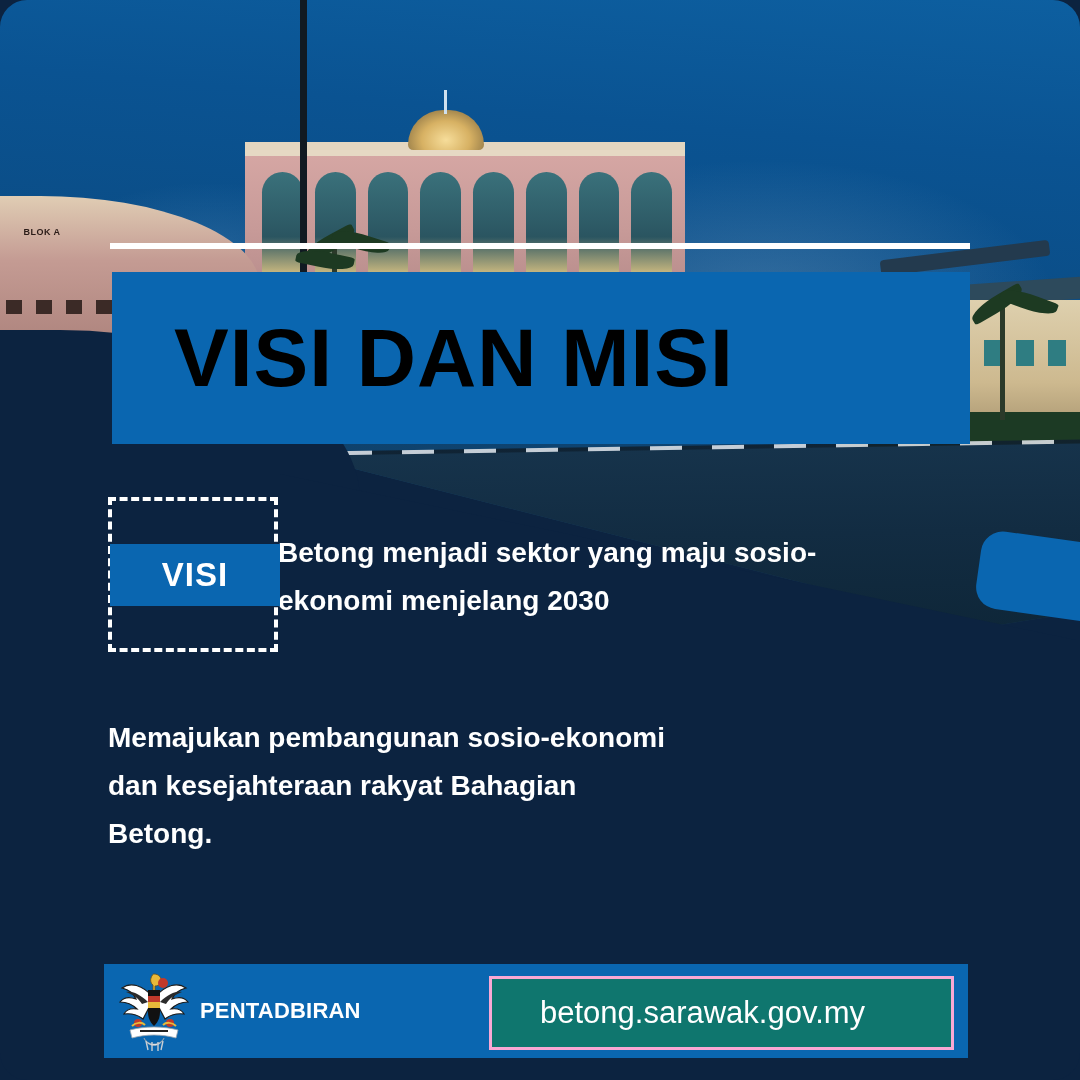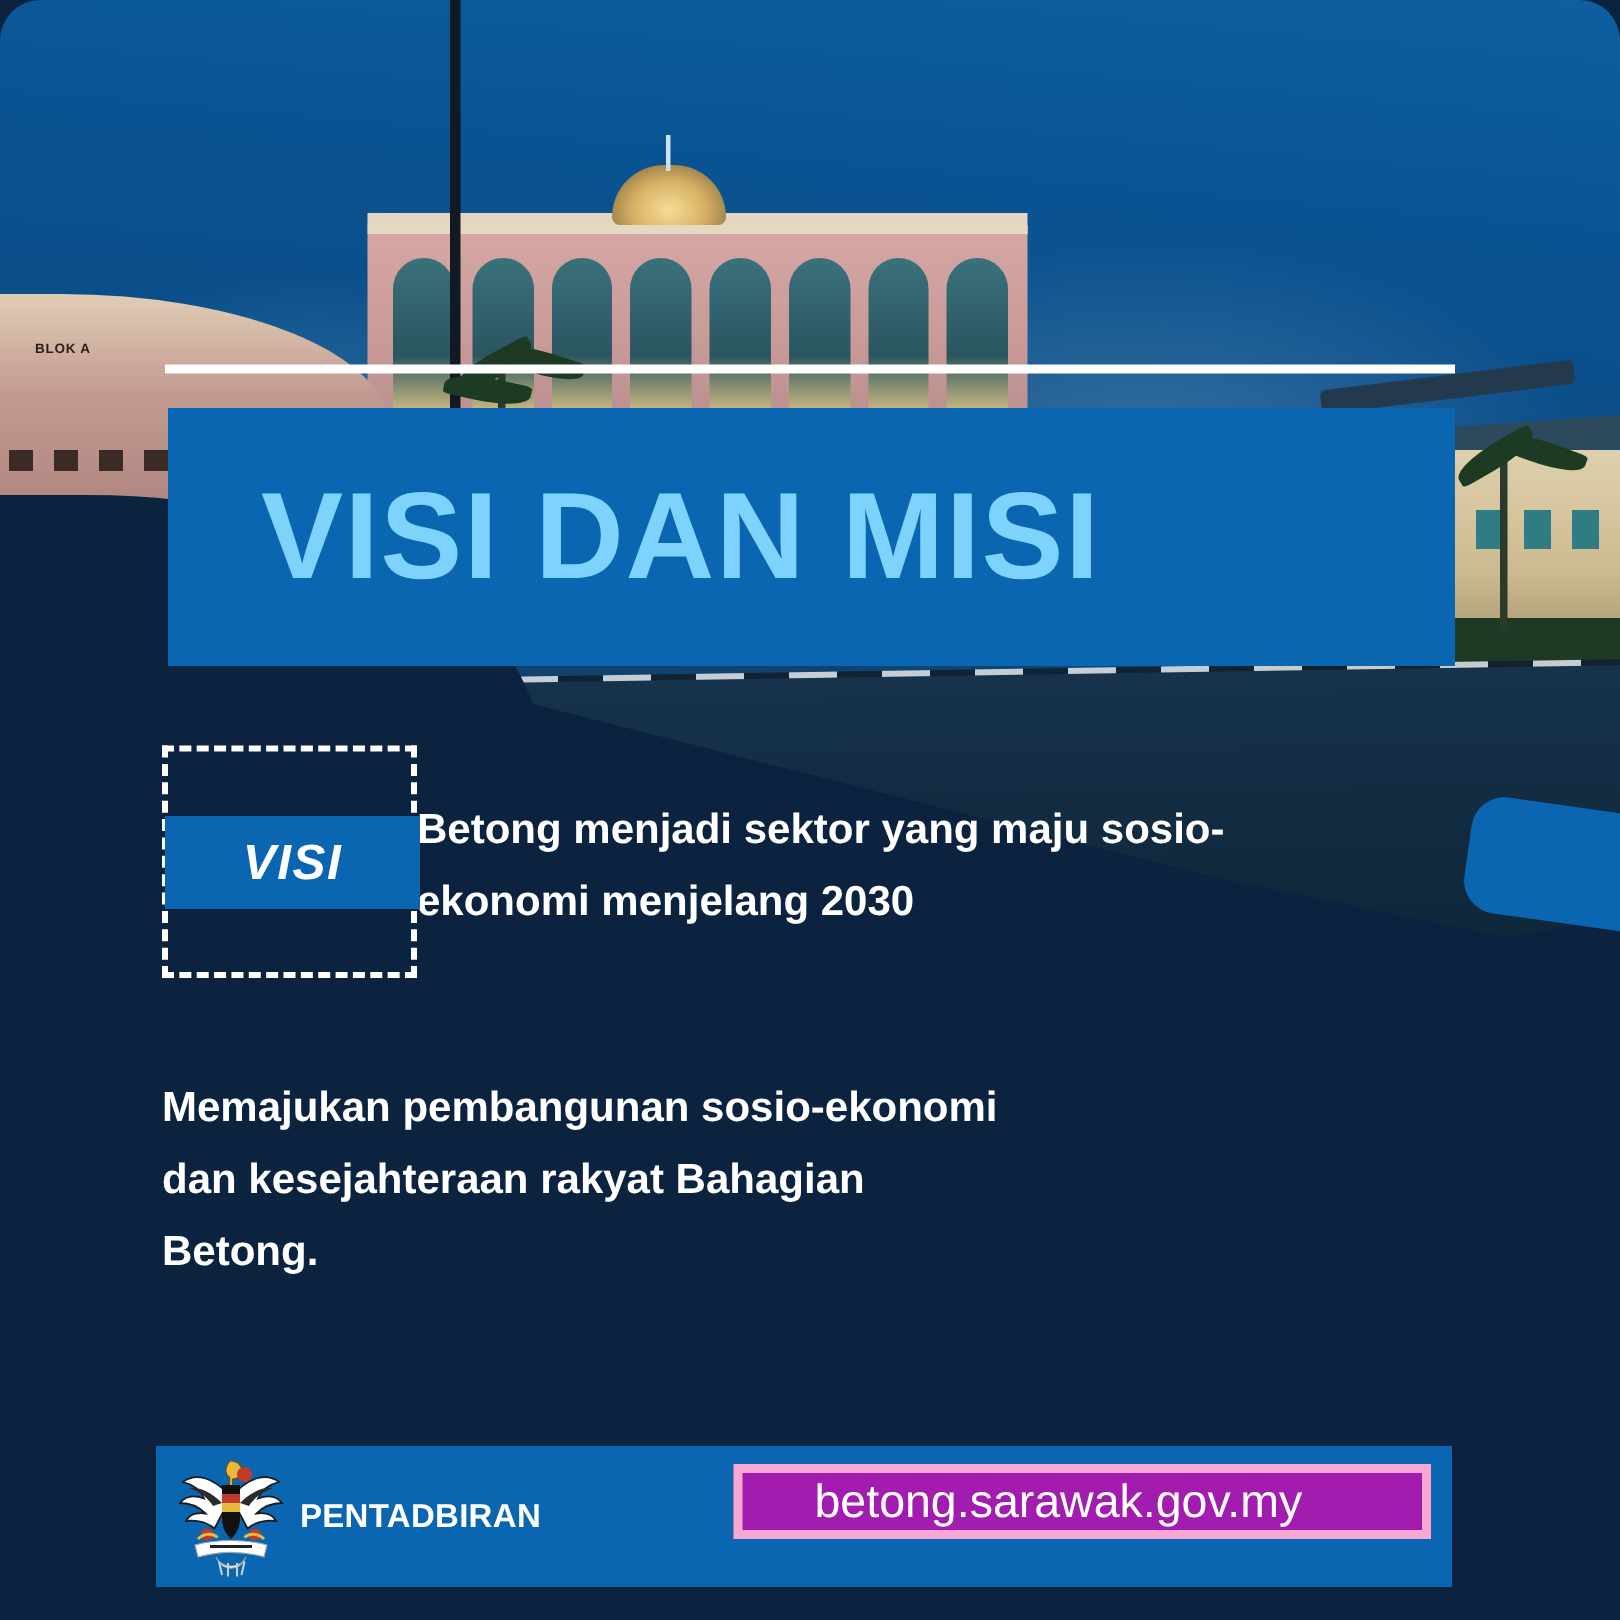--- a/index.html
+++ b/index.html
@@ -215,21 +215,21 @@
     position: absolute;
     left: 112px;
     top: 272px;
     width: 858px;
     height: 172px;
     background: #0a66b0;
     display: flex;
     align-items: center;
   }
   .title-text {
-    color: #7dd3fc;
+    color: #000000;
     font-size: 82px;
     font-weight: 700;
     letter-spacing: 1px;
     padding-left: 62px;
     line-height: 1;
     white-space: nowrap;
     text-align: right;
   }
 
   
@@ -239,21 +239,20 @@
     align-items: flex-start;
   }
   .row-visi { left: 108px; top: 497px; }
   .row-misi { left: 108px; top: 702px; }
 
   .tag-wrap {
     position: relative;
     width: 170px;
     height: 155px;
     flex: none;
-    font-style: italic;
   }
   .tag-dashed {
     position: absolute;
     inset: 0;
     border: 4px dashed #ffffff;
     box-sizing: border-box;
   }
   .tag-fill {
     position: absolute;
     left: 2px;
@@ -307,23 +306,23 @@
     line-height: 1.14;
     letter-spacing: .2px;
     margin-left: 10px;
     white-space: nowrap;
   }
   .url-box {
     position: absolute;
     left: 385px;
     top: 12px;
     width: 465px;
-    height: 50px;
-    background: #a21caf;
-    border: 6px solid #f9a8d4;
+    height: 74px;
+    background: #0f766e;
+    border: 3px solid #f9a8d4;
     box-sizing: border-box;
     display: flex;
     align-items: center;
   }
   .url-text {
     color: #ffffff;
     font-size: 31px;
     font-weight: 400;
     padding-left: 48px;
     white-space: nowrap;

